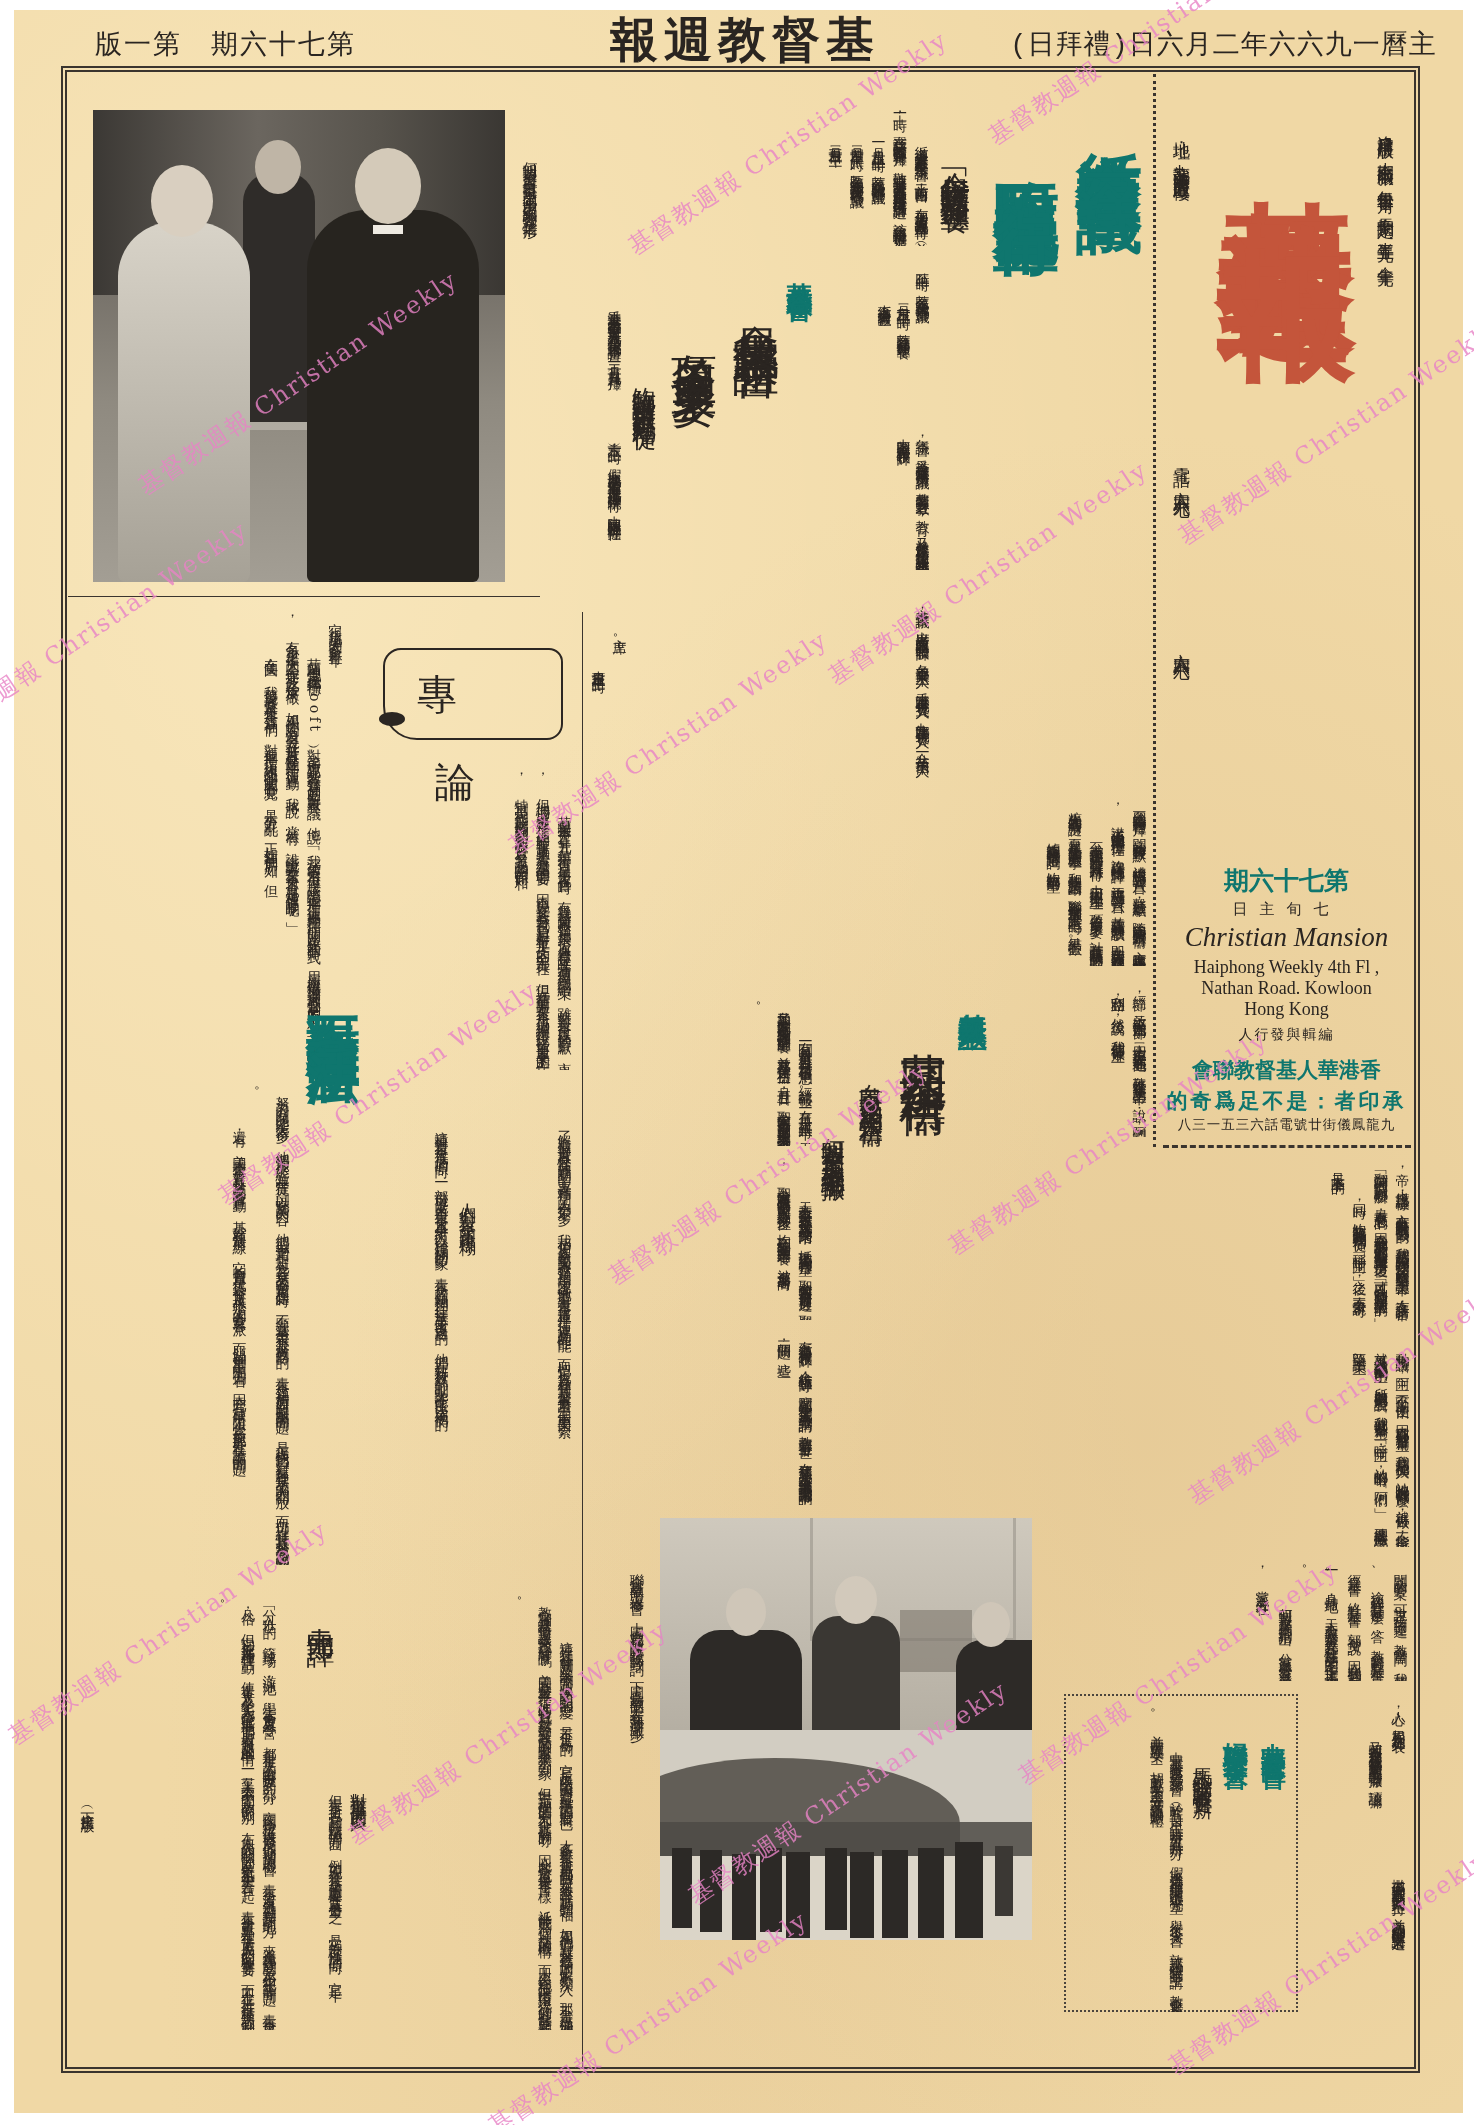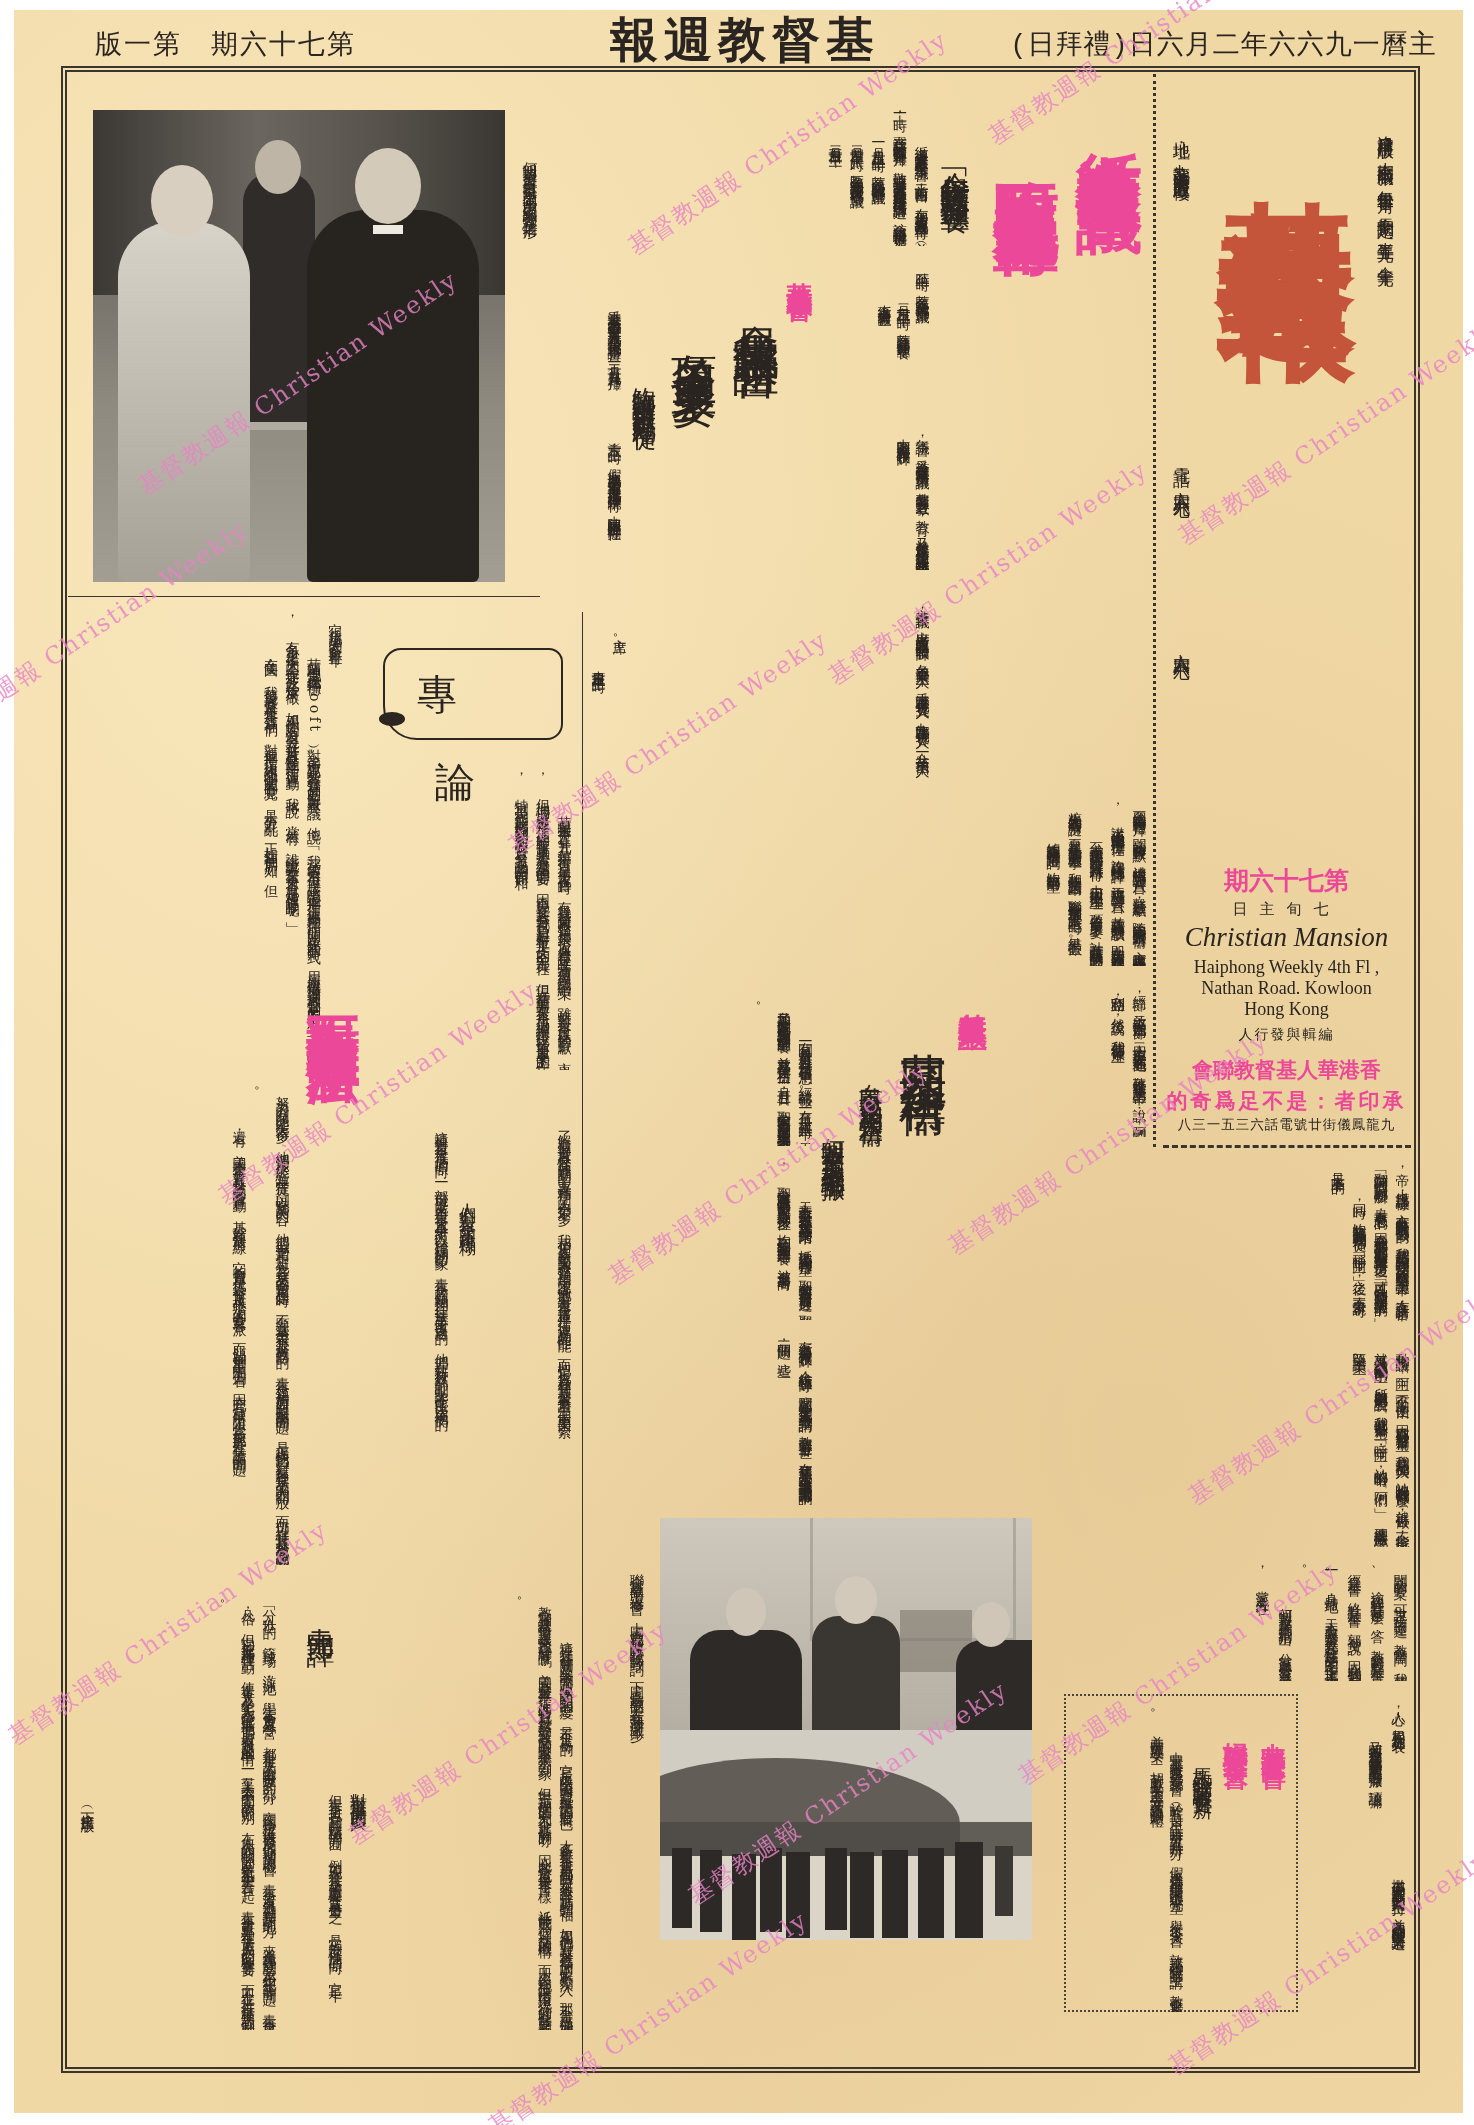--- a/index.html
+++ b/index.html
@@ -14,21 +14,21 @@
       radial-gradient(ellipse at 18% 25%, rgba(255,242,205,0.55), rgba(255,242,205,0) 55%),
       radial-gradient(ellipse at 78% 68%, rgba(214,180,128,0.35), rgba(214,180,128,0) 50%),
       radial-gradient(ellipse at 45% 90%, rgba(226,196,146,0.35), rgba(226,196,146,0) 45%),
       var(--paper);}
   .frame{position:absolute;left:61px;top:66px;width:1347px;height:1995px;border:6px double var(--rule);}
   .rtl{direction:rtl;unicode-bidi:bidi-override;}
   .v{position:absolute;writing-mode:vertical-rl;-webkit-writing-mode:vertical-rl;text-orientation:mixed;overflow:hidden;}
   .bt{font-family:"DejaVu Serif",serif;font-size:14px;line-height:21.5px;letter-spacing:1.6px;
       white-space:pre-wrap;word-break:break-all;line-break:anywhere;color:var(--ink);}
   .ed{letter-spacing:3.4px;}
-  .hl{font-family:"DejaVu Sans",sans-serif;font-weight:bold;color:#ec4899;white-space:nowrap;}
+  .hl{font-family:"DejaVu Sans",sans-serif;font-weight:bold;color:#0f766e;white-space:nowrap;}
   .sub{font-family:"DejaVu Serif",serif;color:#2a2521;white-space:nowrap;}
   .hdr{font-family:Liberation Mono, monospace;white-space:nowrap;}
   .mh-line{position:absolute;left:1160px;width:253px;text-align:center;white-space:nowrap;}
   .photo{position:absolute;overflow:hidden;}
   .fig{position:absolute;}
   .wm{position:absolute;white-space:nowrap;font-family:"DejaVu Serif",serif;font-size:24px;
       color:var(--watermark-pink);opacity:0.8;transform:rotate(-34deg);transform-origin:left bottom;pointer-events:none;letter-spacing:2px;}
 </style>
 </head>
 <body>

